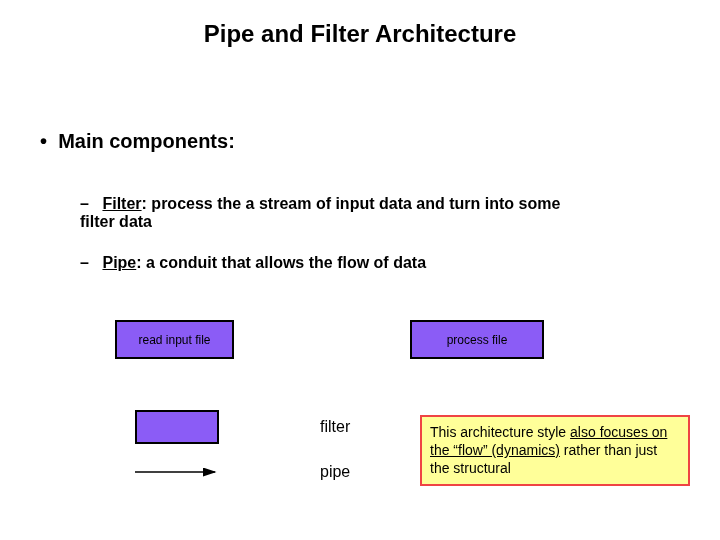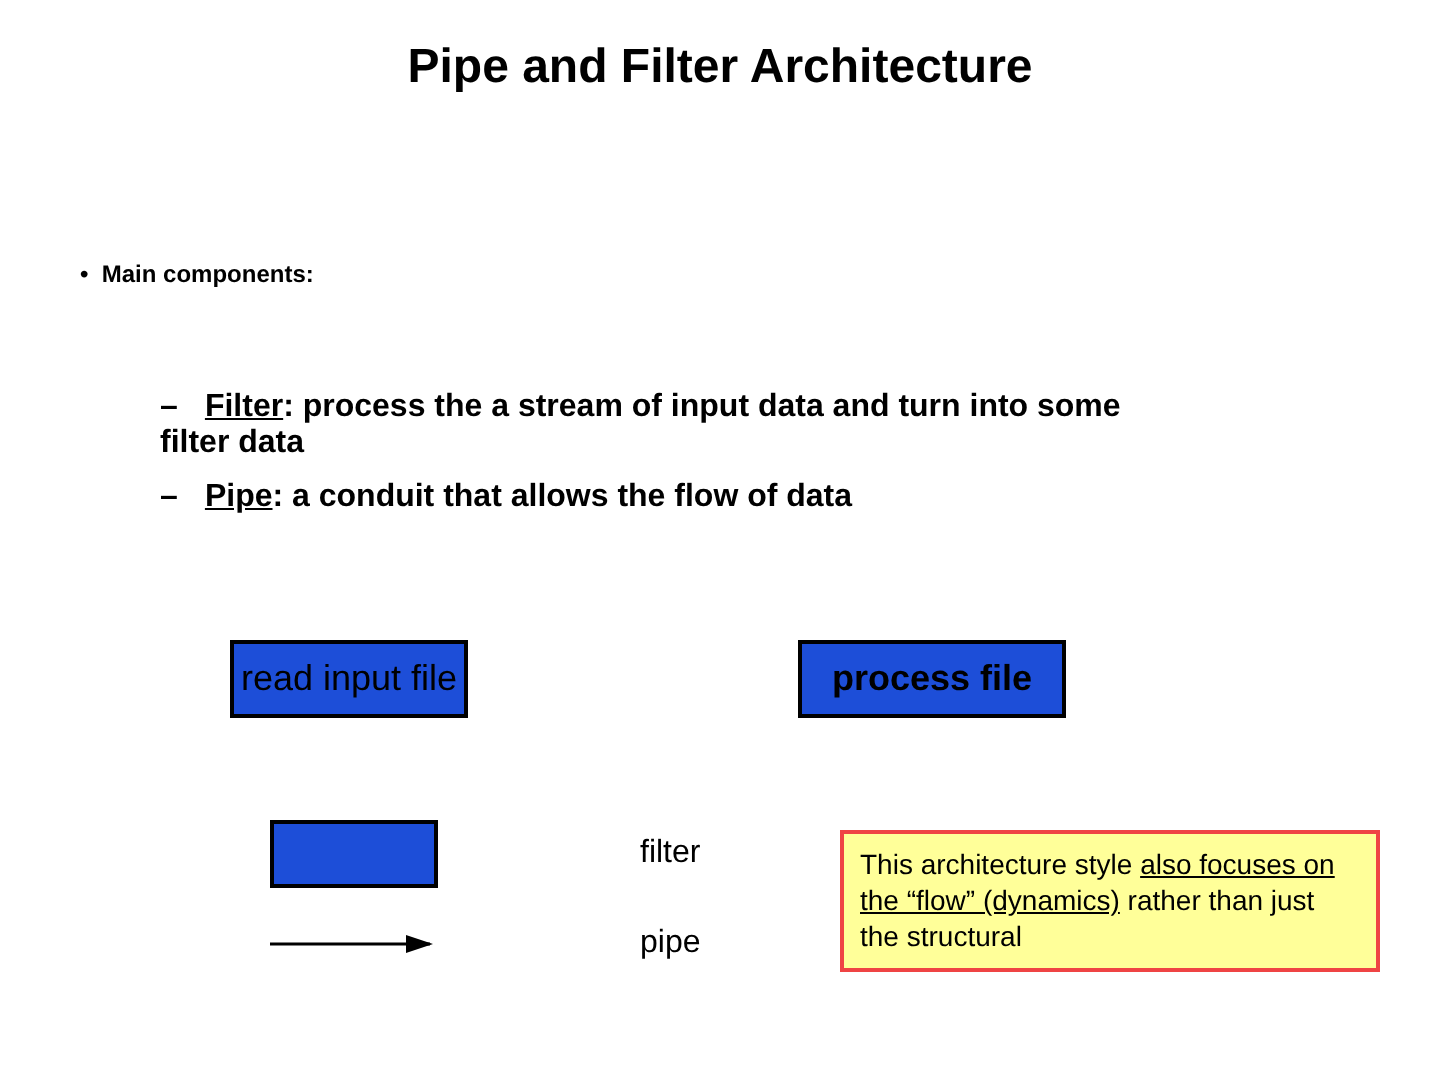--- a/index.html
+++ b/index.html
@@ -23,41 +23,41 @@
     left: 0;
     width: 720px;
     text-align: center;
     font-size: 24px;
     font-weight: bold;
   }
   .bullet1 {
     position: absolute;
     top: 130px;
     left: 40px;
-    font-size: 12px;
+    font-size: 20px;
     font-weight: bold;
   }
   .sub {
     position: absolute;
     left: 80px;
     right: 40px;
     font-size: 16px;
     font-weight: bold;
   }
   .sub .dash {
     display: inline-block;
     width: 18px;
   }
   .under { text-decoration: underline; }
   .box {
     position: absolute;
     border: 2px solid #000;
-    background: #1d4ed8;
+    background: #8b5cf6;
     text-align: center;
-    font-size: 18px;
+    font-size: 12px;
     display: flex;
     align-items: center;
     justify-content: center;
   }
   .label {
     position: absolute;
     font-size: 16px;
   }
   .note {
     position: absolute;
@@ -81,27 +81,27 @@
 
   <div class="bullet1">
     •&nbsp;&nbsp;<span>Main components:</span>
   </div>
 
   <div class="sub" style="top:195px;">
     <span class="dash">–</span>
     <span class="under">Filter</span><span>: process the a stream of input data and turn into some filter data</span>
   </div>
 
-  <div class="sub" style="top:240px;">
+  <div class="sub" style="top:254px;">
     <span class="dash">–</span>
     <span class="under">Pipe</span><span>: a conduit that allows the flow of data</span>
   </div>
 
   <div class="box" style="left:115px; top:320px; width:115px; height:35px;">read input file</div>
-  <div class="box" style="left:399px; top:320px; width:130px; height:35px;font-weight:bold;">process file</div>
+  <div class="box" style="left:410px; top:320px; width:130px; height:35px;">process file</div>
 
   <div class="box" style="left:135px; top:410px; width:80px; height:30px;"></div>
   <div class="label" style="left:320px; top:418px;">filter</div>
 
   <svg class="arrow" style="left:135px; top:462px; width:90px; height:20px;">
     <defs>
       <marker id="ah" markerWidth="10" markerHeight="10" refX="8" refY="3" orient="auto">
         <path d="M0,0 L9,3 L0,6 Z" fill="#000"></path>
       </marker>
     </defs>

